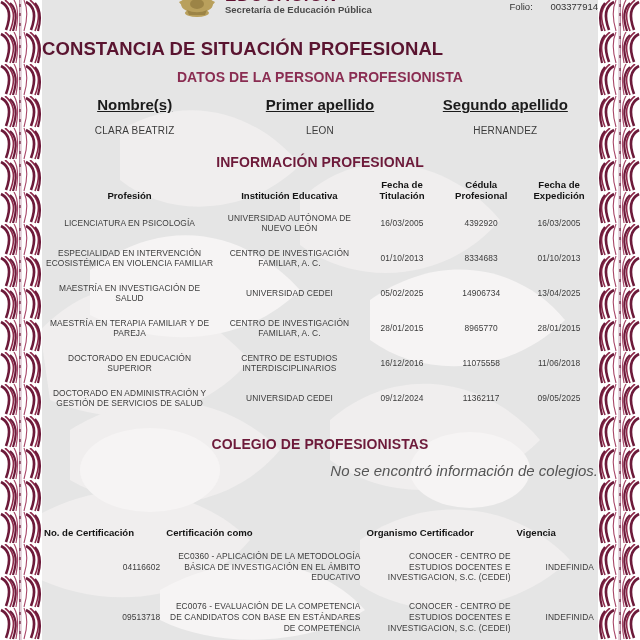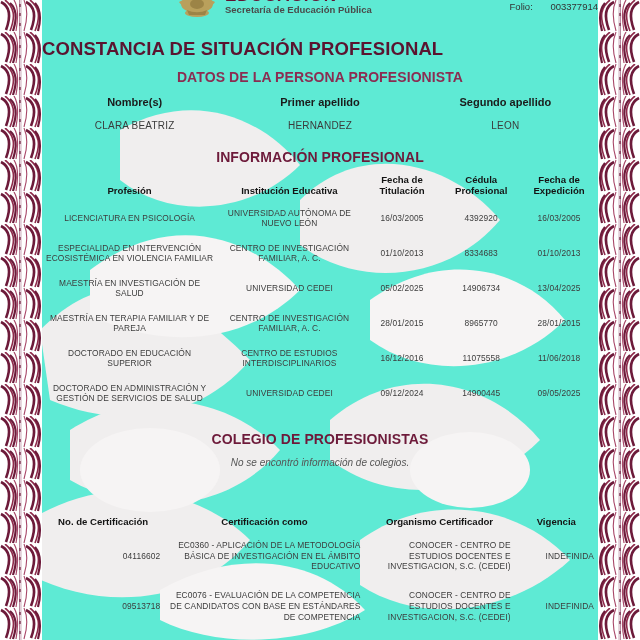--- a/index.html
+++ b/index.html
@@ -9,21 +9,21 @@
     height: 640px;
     overflow: hidden;
     background: #ffffff;
     font-family: "Liberation Sans", sans-serif;
   }
 
   #page {
     position: relative;
     width: 640px;
     height: 640px;
-    background: #5eead4;
+    background: #e5e5e5;
     overflow: hidden;
   }
 
   
   .watermark {
     position: absolute;
     inset: 0;
     pointer-events: none;
     z-index: 0;
     opacity: 1;
@@ -118,23 +118,24 @@
   .persona-row {
     display: flex;
     width: 100%;
     margin-top: 11px;
   }
   .persona-col {
     flex: 1 1 0;
     text-align: center;
   }
   .persona-head {
-    font-size: 11px;
+    font-size: 15px;
     font-weight: bold;
     color: #1b1b1b;
+    text-decoration: underline;
   }
   .persona-val {
     font-size: 10px;
     color: #3b3b3b;
     margin-top: 1px;
     letter-spacing: 0.2px;
   }
 
   
   .prof-section { margin-top: 18px; }
@@ -161,36 +162,36 @@
 
   .c-prof { width: 31.5%; }
   .c-inst { width: 26%; }
   .c-fech { width: 14.5%; }
   .c-ced  { width: 14%; }
   .c-exp  { width: 14%; }
 
   
   .colegios { margin-top: 20px; }
   .colegios-empty {
-    text-align: center;
-    font-size: 10px;
+    text-align: right;
+    font-size: 15px;
     font-style: italic;
     color: #555555;
     margin-top: 10px;
   }
 
   
   .certs { margin-top: 37px; }
 
   .ctbl { width: 100%; border-collapse: collapse; table-layout: fixed; margin-top: 2px; }
   .ctbl th {
     font-size: 9.6px;
     font-weight: bold;
     color: #141414;
-    text-align: center;
+    text-align: left;
     vertical-align: bottom;
     padding: 11px 2px 4px 2px;
     line-height: 1.18;
   }
   .ctbl td {
     font-size: 8.4px;
     color: #3c3c3c;
     text-align: right;
     vertical-align: middle;
     padding: 9px 4px;
@@ -298,24 +299,24 @@
         <div class="persona-col">
           <div class="persona-head">Segundo apellido</div>
         </div>
       </div>
 
       <div class="persona-row">
         <div class="persona-col">
           <div class="persona-val">CLARA BEATRIZ</div>
         </div>
         <div class="persona-col">
+          <div class="persona-val">LEON</div>
+        </div>
+        <div class="persona-col">
           <div class="persona-val">HERNANDEZ</div>
-        </div>
-        <div class="persona-col">
-          <div class="persona-val">LEON</div>
         </div>
       </div>
     </div>
 
     <div class="prof-section">
       <div class="section-title maroon">INFORMACIÓN PROFESIONAL</div>
 
       <table class="tbl">
         <colgroup>
           <col class="c-prof">
@@ -366,21 +367,21 @@
             <td>DOCTORADO EN EDUCACIÓN SUPERIOR</td>
             <td>CENTRO DE ESTUDIOS INTERDISCIPLINARIOS</td>
             <td>16/12/2016</td>
             <td>11075558</td>
             <td>11/06/2018</td>
           </tr>
           <tr>
             <td>DOCTORADO EN ADMINISTRACIÓN Y GESTIÓN DE SERVICIOS DE SALUD</td>
             <td>UNIVERSIDAD CEDEI</td>
             <td>09/12/2024</td>
-            <td>14900445</td>
+            <td>11362117</td>
             <td>09/05/2025</td>
           </tr>
         </tbody>
       </table>
     </div>
 
     <div class="colegios">
       <div class="section-title maroon">COLEGIO DE PROFESIONISTAS</div>
       <div class="colegios-empty">No se encontró información de colegios.</div>
     </div>

